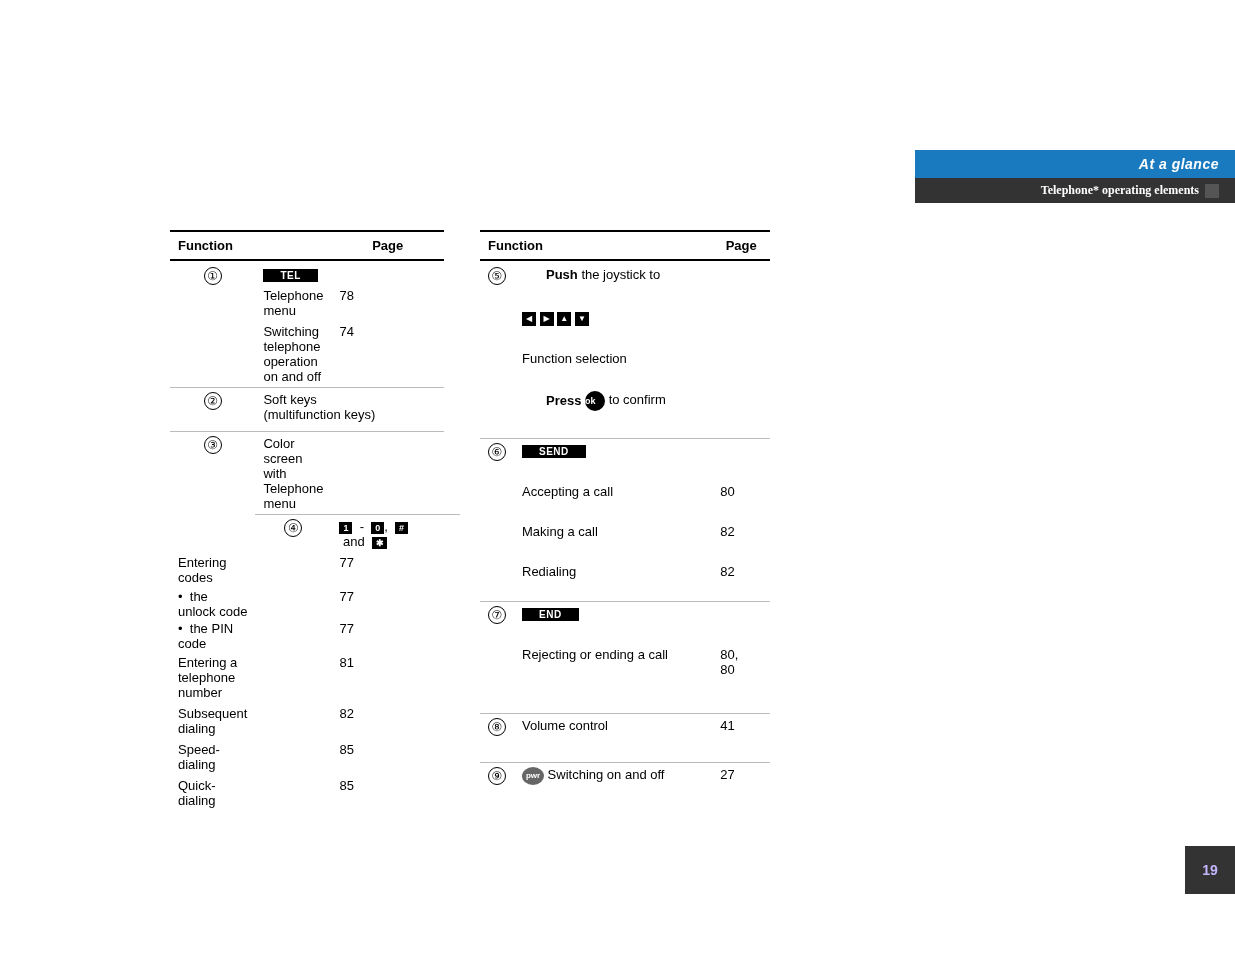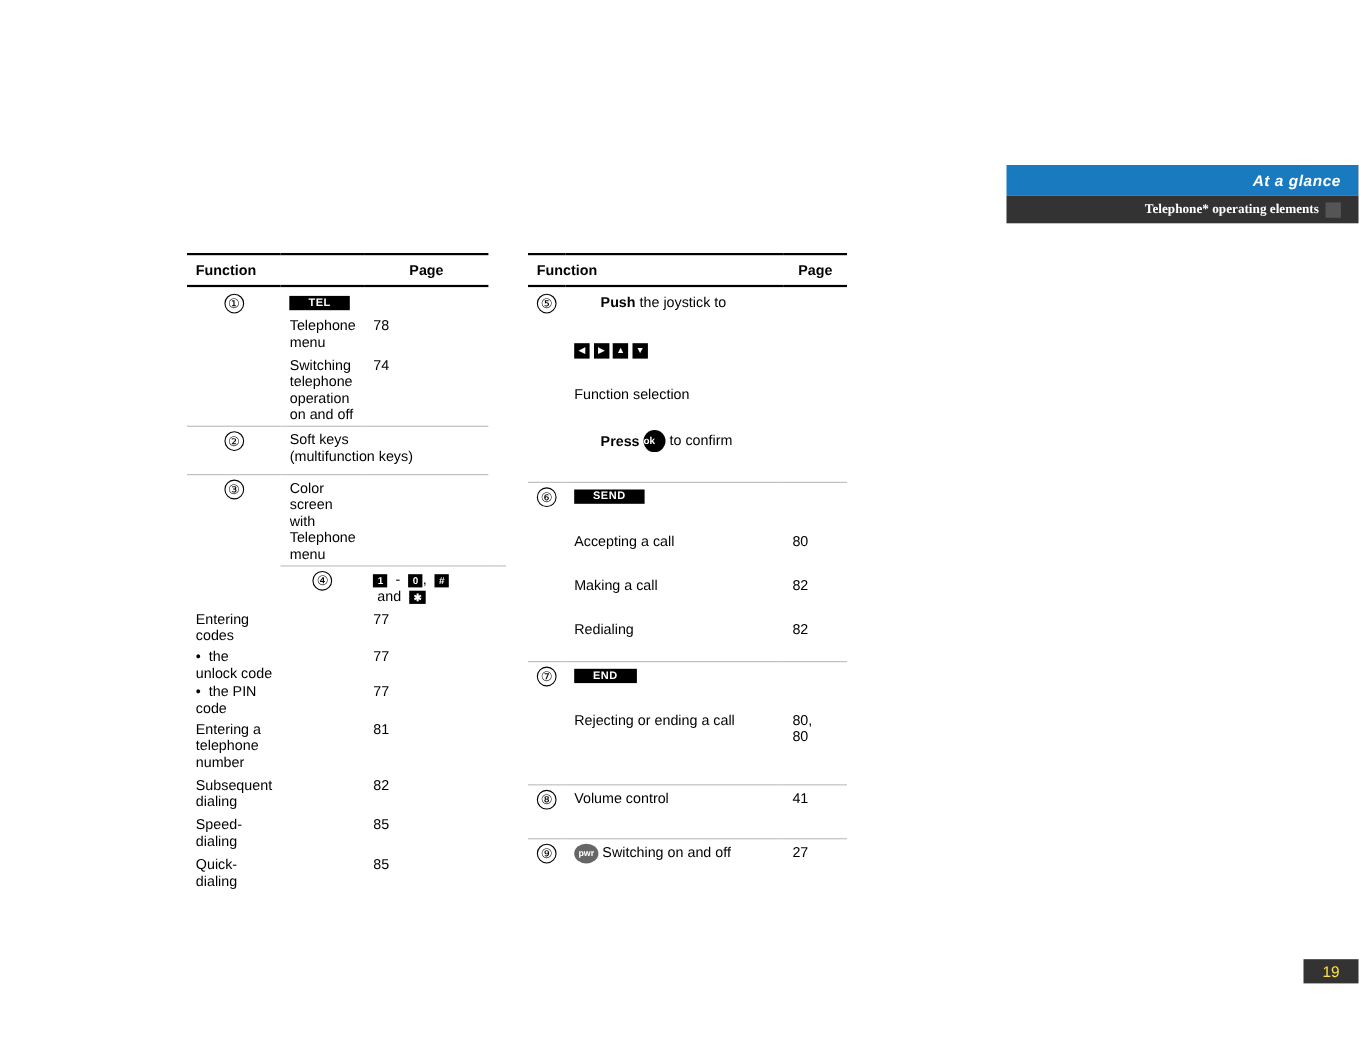--- a/index.html
+++ b/index.html
@@ -197,24 +197,24 @@
       border-top: 1px solid #bbb;
       padding-top: 4px;
     }
 
     
     .page-number {
       position: absolute;
       bottom: 60px;
       right: 0;
       background: #333;
-      color: #fde047;
+      color: #c4b5fd;
       font-size: 14px;
-      font-weight: normal;
-      padding: 3px 14px;
+      font-weight: bold;
+      padding: 16px 14px;
       min-width: 50px;
       text-align: center;
     }
 
     .bold { font-weight: bold; padding-left: 24px; }
   </style>
 </head>
 <body>
 
 <div class="header-section">

